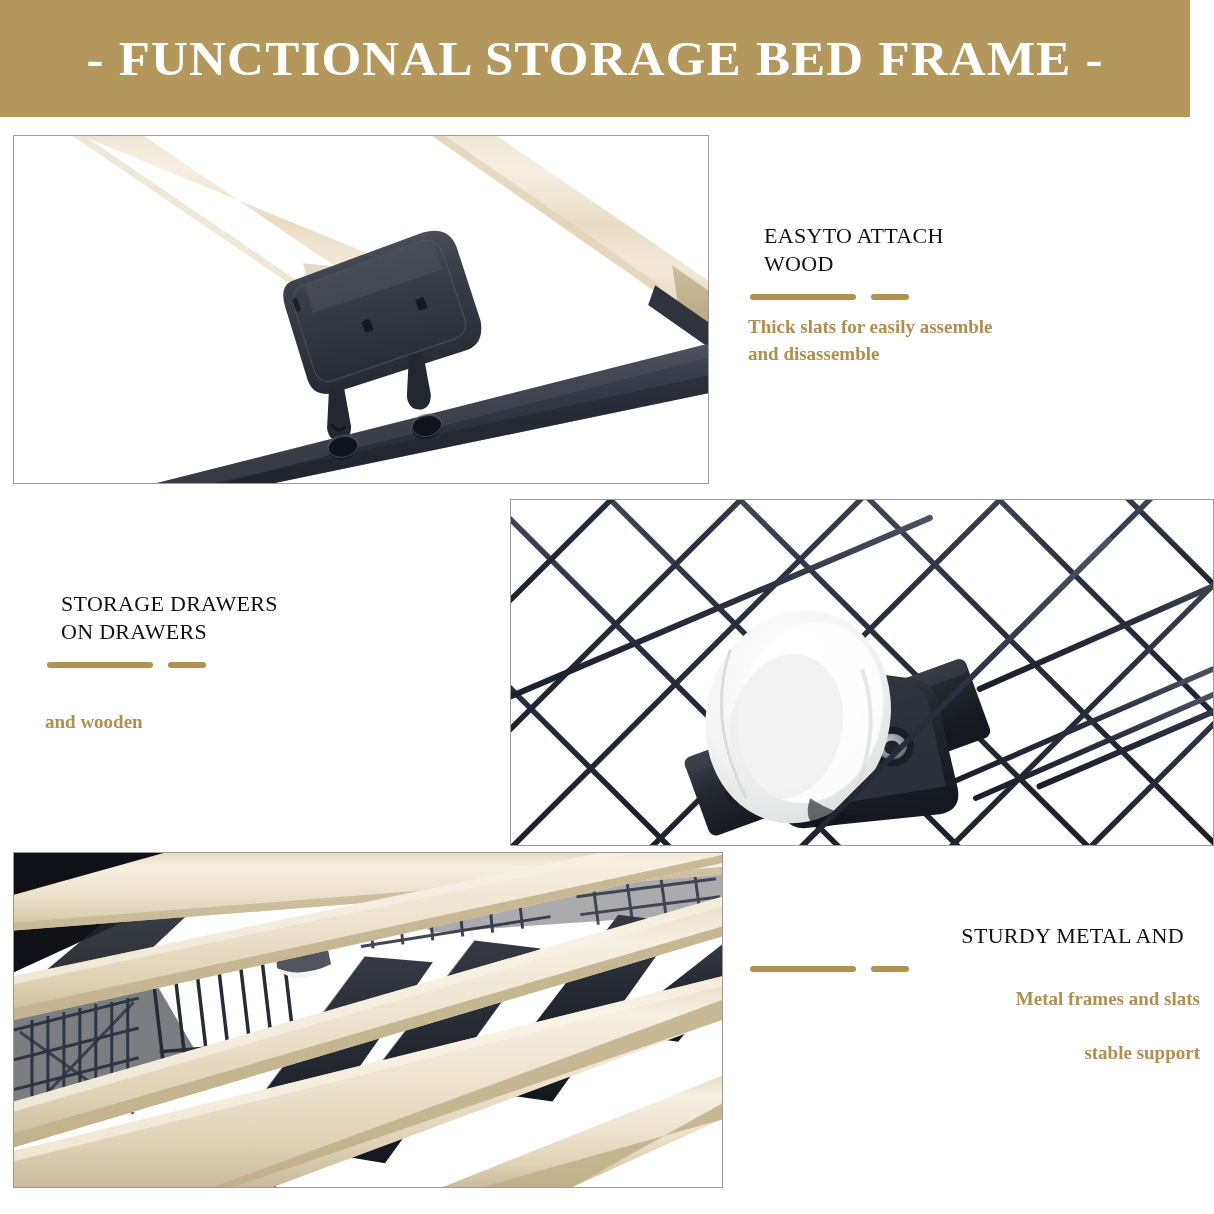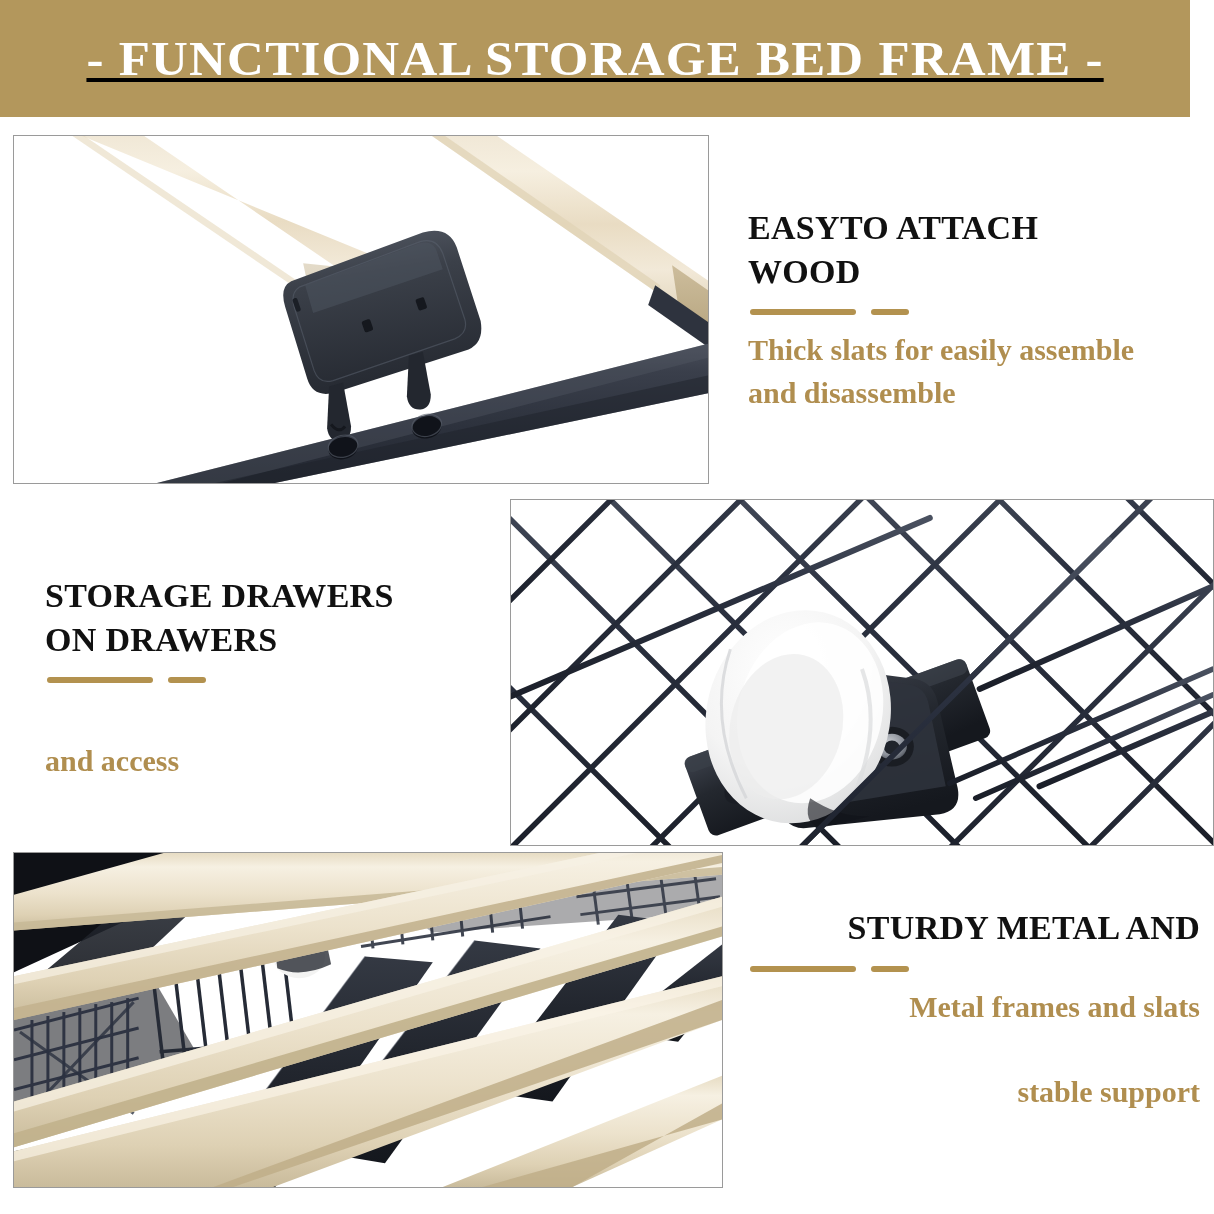--- a/index.html
+++ b/index.html
@@ -9,21 +9,21 @@
     font-family:"Liberation Serif", serif;
     overflow:hidden;
     position:relative;
   }
   .page{position:relative;width:1214px;height:1214px;}
 
   
   .banner{
     position:absolute;left:0;top:0;width:1190px;height:117px;
     background:#b3975c;
-    display:flex;align-items:center;justify-content:center;text-decoration:underline;
+    display:flex;align-items:center;justify-content:center;
   }
   .banner-title{
     color:#ffffff;
     font-family:"Liberation Serif", serif;
     font-weight:bold;
     font-size:49px;
     letter-spacing:1.2px;
     white-space:nowrap;
     transform:scaleX(1.04);
   }
@@ -43,37 +43,37 @@
 
   
   .textblock{position:absolute;}
   #text-slats   {left:748px; top:206px; width:452px;}
   #text-wheels  {left:45px;  top:574px; width:460px;}
   #text-support {left:748px; top:906px; width:452px;text-align:right;}
 
   .feature-title{
     color:#111111;
     font-family:"Liberation Serif", serif;
-    font-weight:bold;
-    font-size:34px;
+    font-weight:normal;
+    font-size:22px;
     line-height:1.28;
     letter-spacing:0.3px;
-    margin:0;
+    margin:16px;
   }
   .divider{
     margin:16px 0 14px 2px;
     display:flex;align-items:center;gap:15px;height:6px;
   }
   .divider .dash-long{width:106px;height:6px;background:#b3924f;border-radius:3px;display:block;}
   .divider .dash-short{width:38px;height:6px;background:#b3924f;border-radius:3px;display:block;}
   .feature-desc{
     color:#b08e4f;
     font-family:"Liberation Serif", serif;
     font-weight:bold;
-    font-size:30px;
+    font-size:19px;
     line-height:1.42;
     margin:0;
   }
 </style>
 </head>
 <body>
 
 <div class="page">
 
   <div class="banner">
@@ -172,21 +172,21 @@
     <h2 class="feature-title">
       <span>STORAGE DRAWERS</span><br>
       <span>ON DRAWERS</span>
     </h2>
     <div class="divider">
       <span class="dash-long"></span>
       <span class="dash-short"></span>
     </div>
     <p class="feature-desc">
       <br>
-      <span>and access</span>
+      <span>and wooden</span>
     </p>
   </div>
 
   <div class="panel" id="panel-wheel">
     <svg viewBox="0 0 704 347" preserveAspectRatio="none">
       <defs>
         <linearGradient id="wireG" x1="0" y1="0" x2="0" y2="1">
           <stop offset="0%" stop-color="#4a5160"></stop>
           <stop offset="40%" stop-color="#2b3140"></stop>
           <stop offset="100%" stop-color="#1a1e28"></stop>

